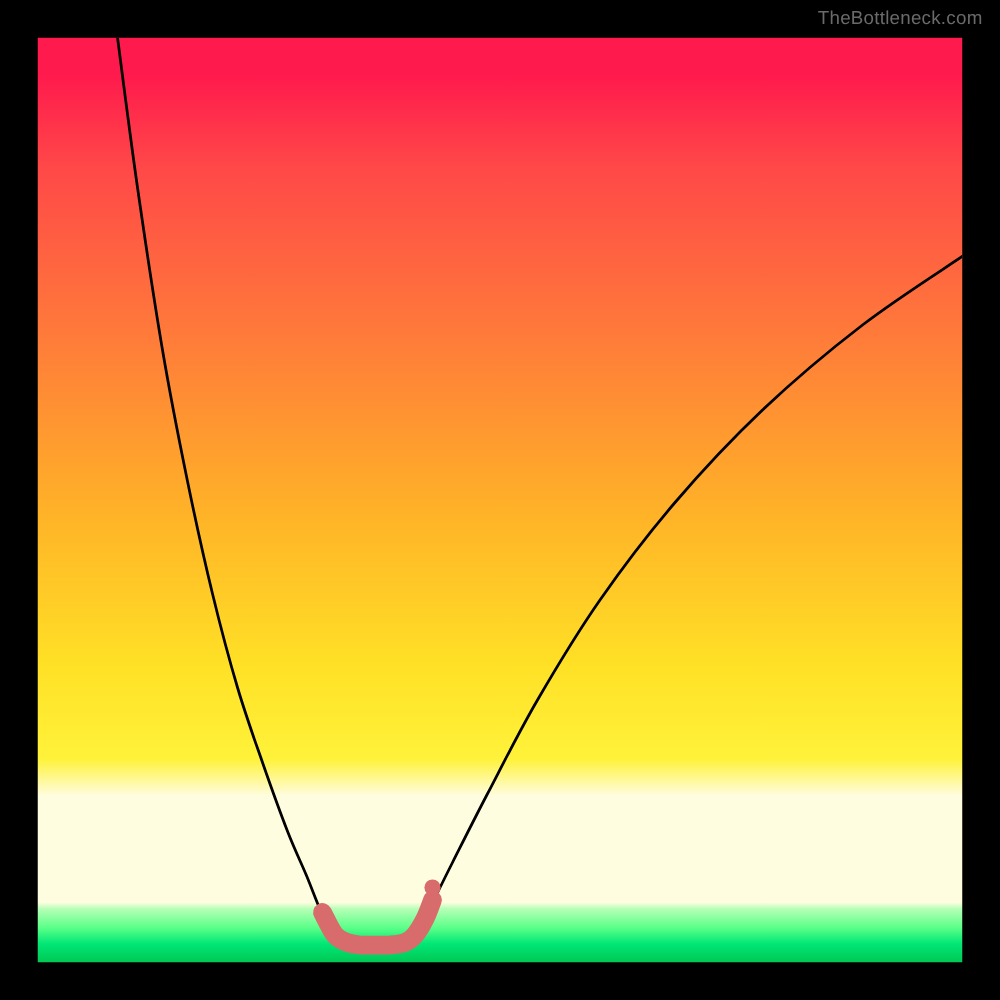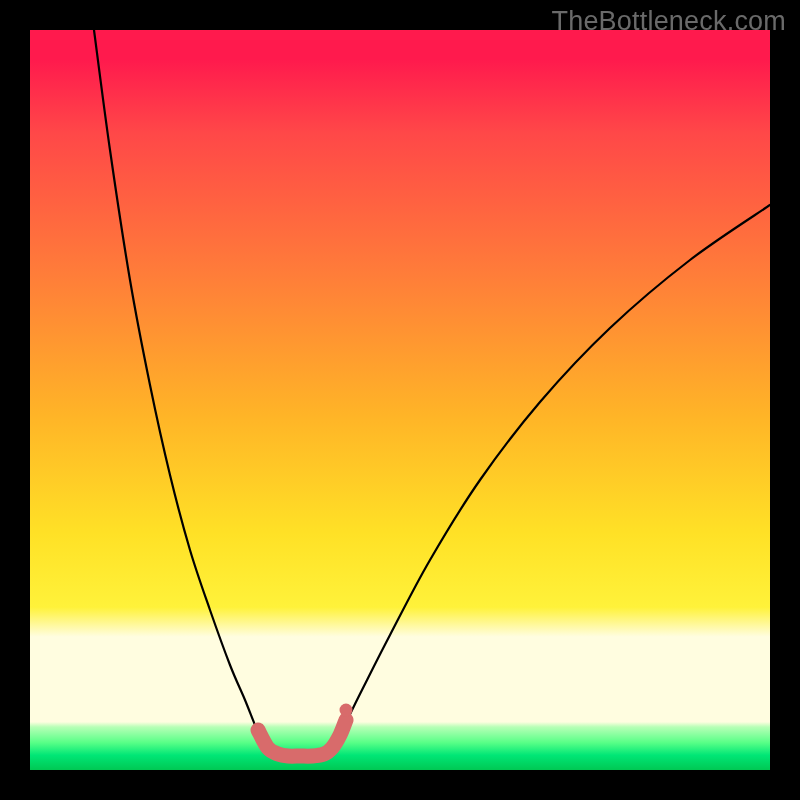--- a/index.html
+++ b/index.html
@@ -47,21 +47,21 @@
   }
   .curve-layer {
     position: absolute;
     inset: 0;
   }
   .watermark {
     position: absolute;
     top: 6px;
     right: 14px;
     color: #6a6a6a;
-    font-size: 27px;
+    font-size: 15px;
     font-weight: 400;
     letter-spacing: 0.2px;
     user-select: none;
     text-align: right;
   }
 </style>
 </head>
 <body>
 
 <div class="frame">

